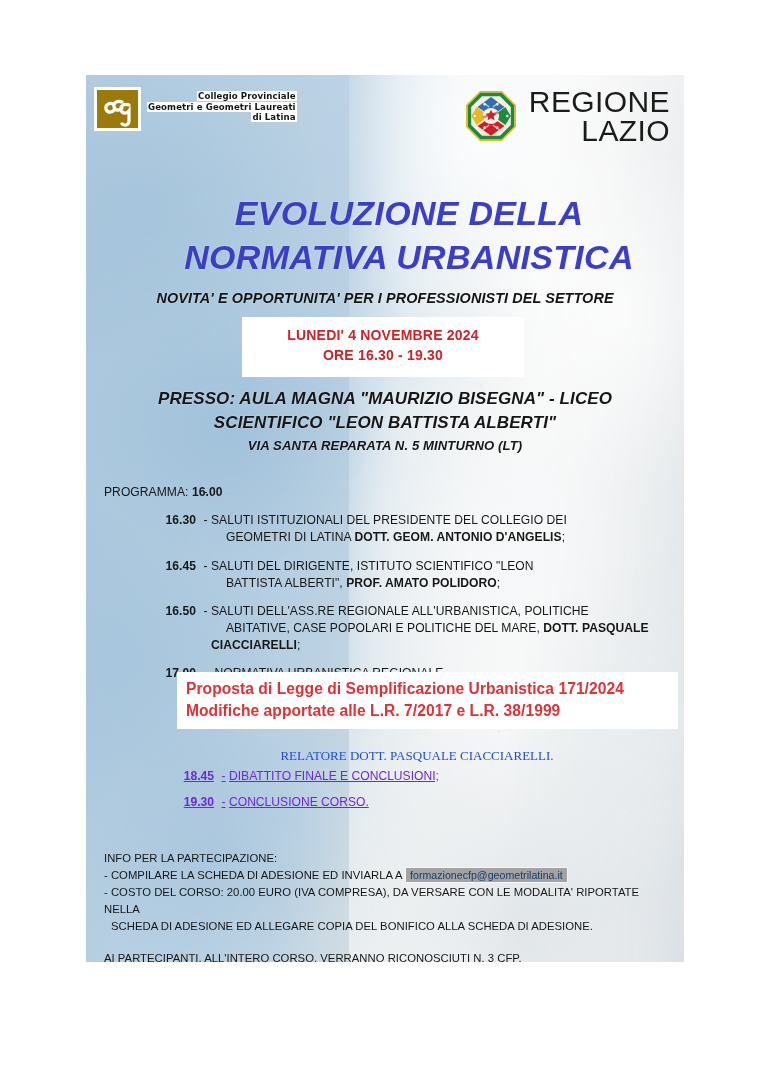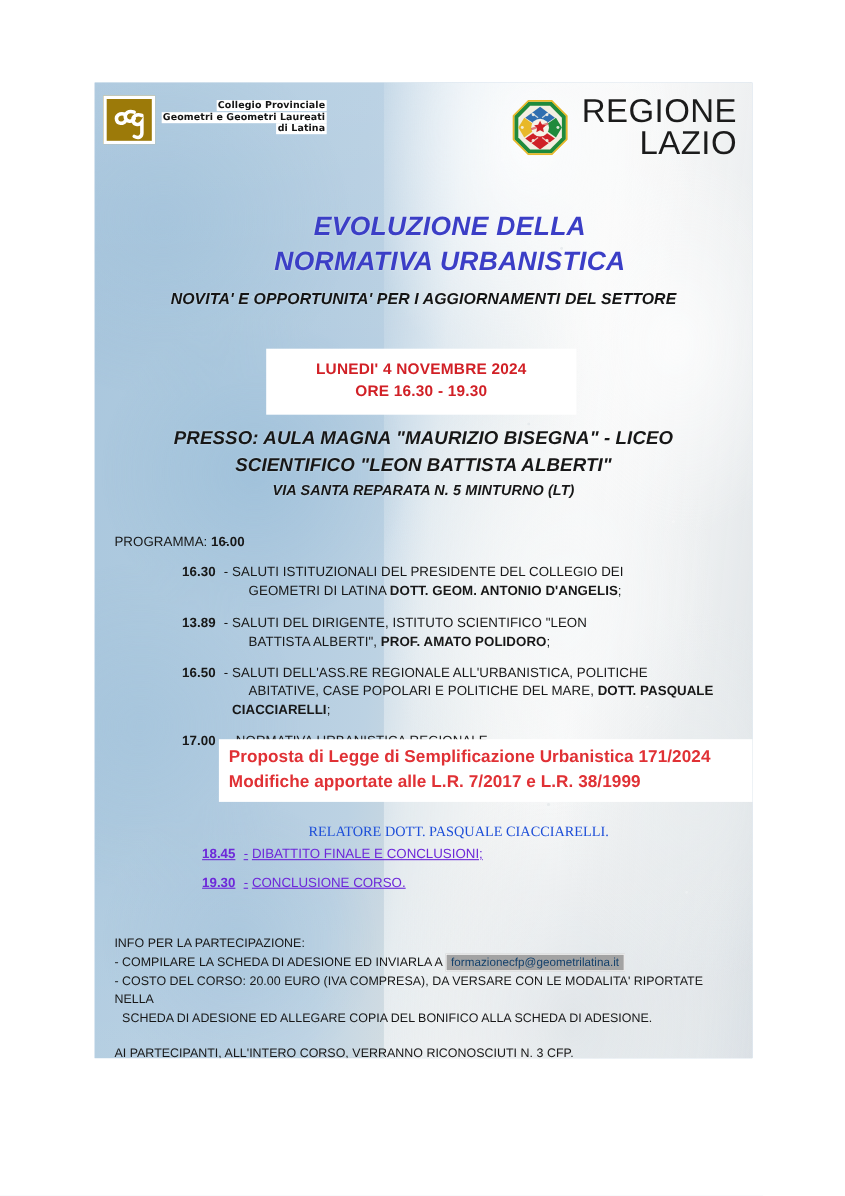--- a/index.html
+++ b/index.html
@@ -93,21 +93,21 @@
   .lazio-logo{position:absolute; right:14px; top:12px; display:flex; align-items:center; gap:11px;}
   .lazio-text{
     font-family:"Liberation Sans", sans-serif;
     font-size:30px; line-height:0.98; color:#1b1b1b; letter-spacing:.4px;
   }
 
   
   .title-wrap{position:absolute; left:0; top:116px; width:100%; text-align:center;}
   .title-line{
     font-family:"Liberation Sans", sans-serif;
-    font-style:italic; font-weight:bold; font-size:24px;
+    font-style:italic; font-weight:bold; font-size:34px;
     color:#3b3ec6; letter-spacing:.3px; line-height:1.30;
     text-shadow:0 0 2px rgba(255,255,255,.55);
     padding-left:48px;
   }
   .subtitle{
     margin-top:11px;
     font-family:"Liberation Sans", sans-serif;
     font-style:italic; font-weight:bold; font-size:14.4px;
     color:#141414; letter-spacing:.1px;
     text-shadow:0 0 2px rgba(255,255,255,.5);
@@ -150,21 +150,21 @@
   .prog-row.tight{margin-bottom:9px;}
   .prog-label{width:92px; flex:none; text-align:right; padding-right:4px; white-space:nowrap;}
   .prog-label b{font-weight:bold;}
   .prog-dash{width:11px; flex:none; text-align:center;}
   .prog-body{flex:1;}
   .prog-body b{font-weight:bold;}
   .prog-indent{padding-left:15px;}
 
   
   .law-box{
-    position:absolute; left:113px; top:597px; width:483px;
+    position:absolute; left:91px; top:597px; width:483px;
     background:#ffffff; padding:6px 9px 8px;
   }
   .law-line{
     font-family:"Liberation Sans", sans-serif;
     font-weight:bold; font-size:15.6px; color:#e03135;
     line-height:1.38; letter-spacing:.05px; white-space:nowrap;
   }
 
   .relatore{
     position:absolute; left:0; top:673px; width:100%;
@@ -265,21 +265,21 @@
         <div class="lazio-text">
           <div>REGIONE</div>
           <div>LAZIO</div>
         </div>
       </div>
     </div>
 
     <div class="title-wrap">
       <div class="title-line">EVOLUZIONE DELLA</div>
       <div class="title-line">NORMATIVA URBANISTICA</div>
-      <div class="subtitle">NOVITA' E OPPORTUNITA' PER I AGGIORNAMENTI DEL SETTORE</div>
+      <div class="subtitle">NOVITA' E OPPORTUNITA' PER I PROFESSIONISTI DEL SETTORE</div>
     </div>
 
     <div class="date-box">
       <div class="date-line">LUNEDI' 4 NOVEMBRE 2024</div>
       <div class="date-line">ORE 16.30 - 19.30</div>
     </div>
 
     <div class="venue">
       <div class="venue-l1">PRESSO: AULA MAGNA "MAURIZIO BISEGNA" - LICEO</div>
       <div class="venue-l1">SCIENTIFICO "LEON BATTISTA ALBERTI"</div>
@@ -296,21 +296,21 @@
       <div class="prog-row">
         <div class="prog-label"><b>16.30</b></div>
         <div class="prog-dash">-</div>
         <div class="prog-body">
           <span>SALUTI ISTITUZIONALI DEL PRESIDENTE DEL COLLEGIO DEI</span><br>
           <span class="prog-indent" style="display:inline-block"><span>GEOMETRI DI LATINA </span><b>DOTT. GEOM. ANTONIO D'ANGELIS</b><span>;</span></span>
         </div>
       </div>
 
       <div class="prog-row">
-        <div class="prog-label"><b>13.89</b></div>
+        <div class="prog-label"><b>16.45</b></div>
         <div class="prog-dash">-</div>
         <div class="prog-body">
           <span>SALUTI DEL DIRIGENTE, ISTITUTO SCIENTIFICO "LEON</span><br>
           <span class="prog-indent" style="display:inline-block"><span>BATTISTA ALBERTI", </span><b>PROF. AMATO POLIDORO</b><span>;</span></span>
         </div>
       </div>
 
       <div class="prog-row">
         <div class="prog-label"><b>16.50</b></div>
         <div class="prog-dash">-</div>

